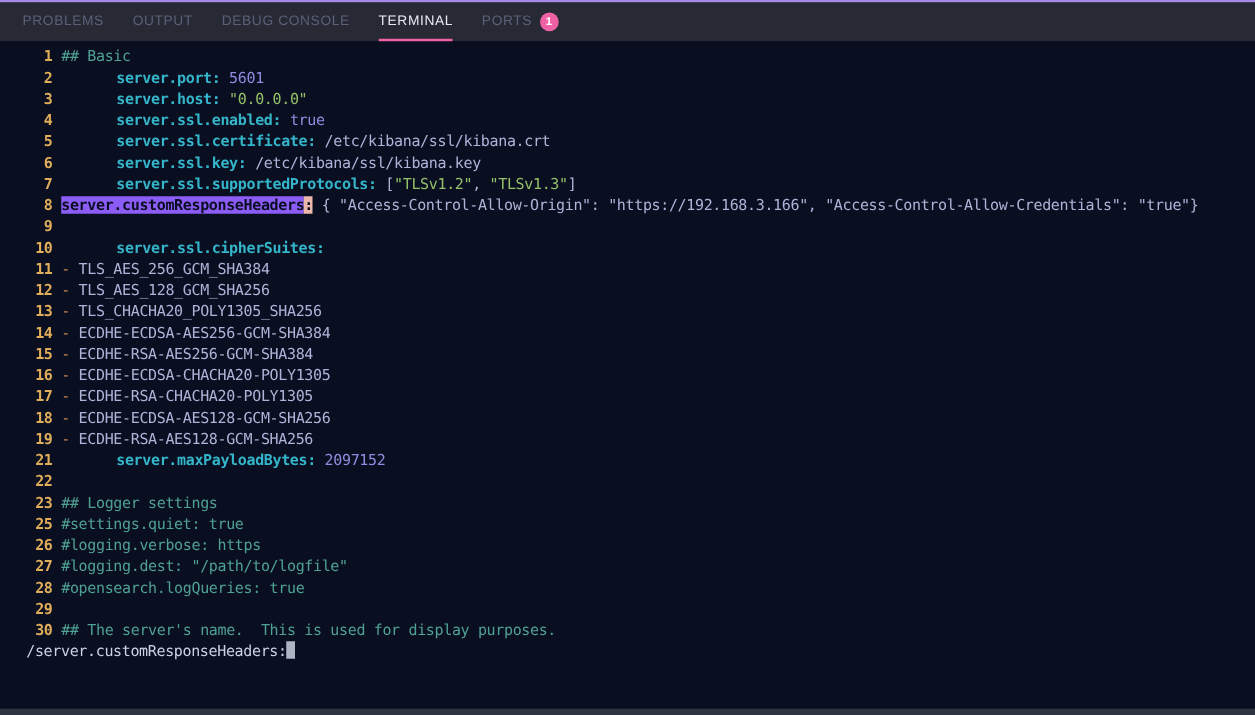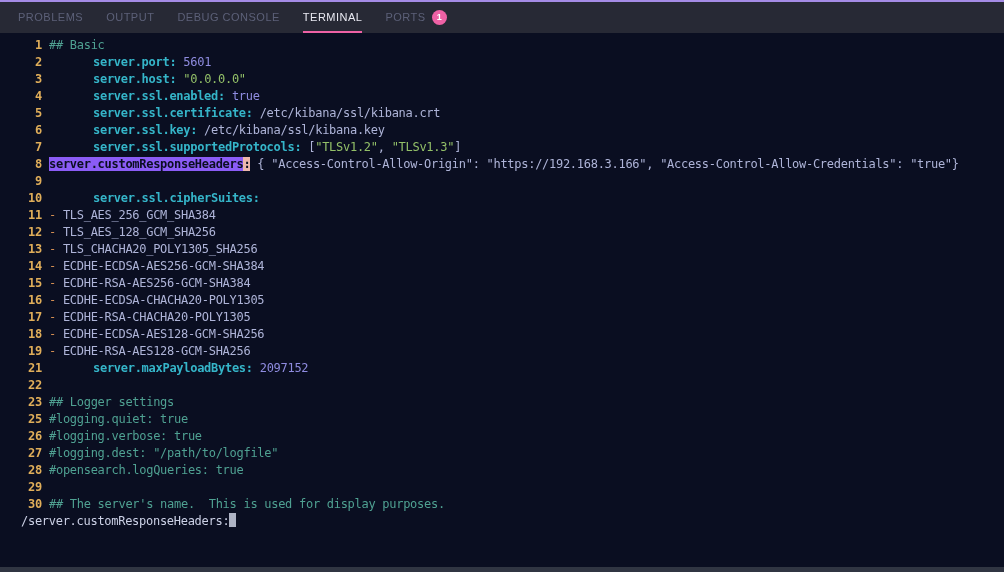--- a/index.html
+++ b/index.html
@@ -138,22 +138,22 @@
     <div class="row"><span class="ln">13</span><span class="code"><span class="seg dash">- </span><span class="seg plain">TLS_CHACHA20_POLY1305_SHA256</span></span></div>
     <div class="row"><span class="ln">14</span><span class="code"><span class="seg dash">- </span><span class="seg plain">ECDHE-ECDSA-AES256-GCM-SHA384</span></span></div>
     <div class="row"><span class="ln">15</span><span class="code"><span class="seg dash">- </span><span class="seg plain">ECDHE-RSA-AES256-GCM-SHA384</span></span></div>
     <div class="row"><span class="ln">16</span><span class="code"><span class="seg dash">- </span><span class="seg plain">ECDHE-ECDSA-CHACHA20-POLY1305</span></span></div>
     <div class="row"><span class="ln">17</span><span class="code"><span class="seg dash">- </span><span class="seg plain">ECDHE-RSA-CHACHA20-POLY1305</span></span></div>
     <div class="row"><span class="ln">18</span><span class="code"><span class="seg dash">- </span><span class="seg plain">ECDHE-ECDSA-AES128-GCM-SHA256</span></span></div>
     <div class="row"><span class="ln">19</span><span class="code"><span class="seg dash">- </span><span class="seg plain">ECDHE-RSA-AES128-GCM-SHA256</span></span></div>
     <div class="row"><span class="ln">21</span><span class="code"><span class="seg key">server.maxPayloadBytes:</span><span class="seg plain"> </span><span class="seg num">2097152</span></span></div>
     <div class="row"><span class="ln">22</span><span class="code"></span></div>
     <div class="row"><span class="ln">23</span><span class="code"><span class="seg comment">## Logger settings</span></span></div>
-    <div class="row"><span class="ln">25</span><span class="code"><span class="seg comment">#logging.quiet: true</span></span></div>
-    <div class="row"><span class="ln">26</span><span class="code"><span class="seg comment">#logging.verbose: true</span></span></div>
+    <div class="row"><span class="ln">25</span><span class="code"><span class="seg comment">#settings.quiet: true</span></span></div>
+    <div class="row"><span class="ln">26</span><span class="code"><span class="seg comment">#logging.verbose: https</span></span></div>
     <div class="row"><span class="ln">27</span><span class="code"><span class="seg comment">#logging.dest: "/path/to/logfile"</span></span></div>
     <div class="row"><span class="ln">28</span><span class="code"><span class="seg comment">#opensearch.logQueries: true</span></span></div>
     <div class="row"><span class="ln">29</span><span class="code"></span></div>
     <div class="row"><span class="ln">30</span><span class="code"><span class="seg comment">## The server's name.  This is used for display purposes.</span></span></div>
     <div class="searchline"><span>/server.customResponseHeaders:</span><span class="cursor"></span></div>
   </div>
 
 <div class="bottomstrip"></div>
 
 </body></html>

